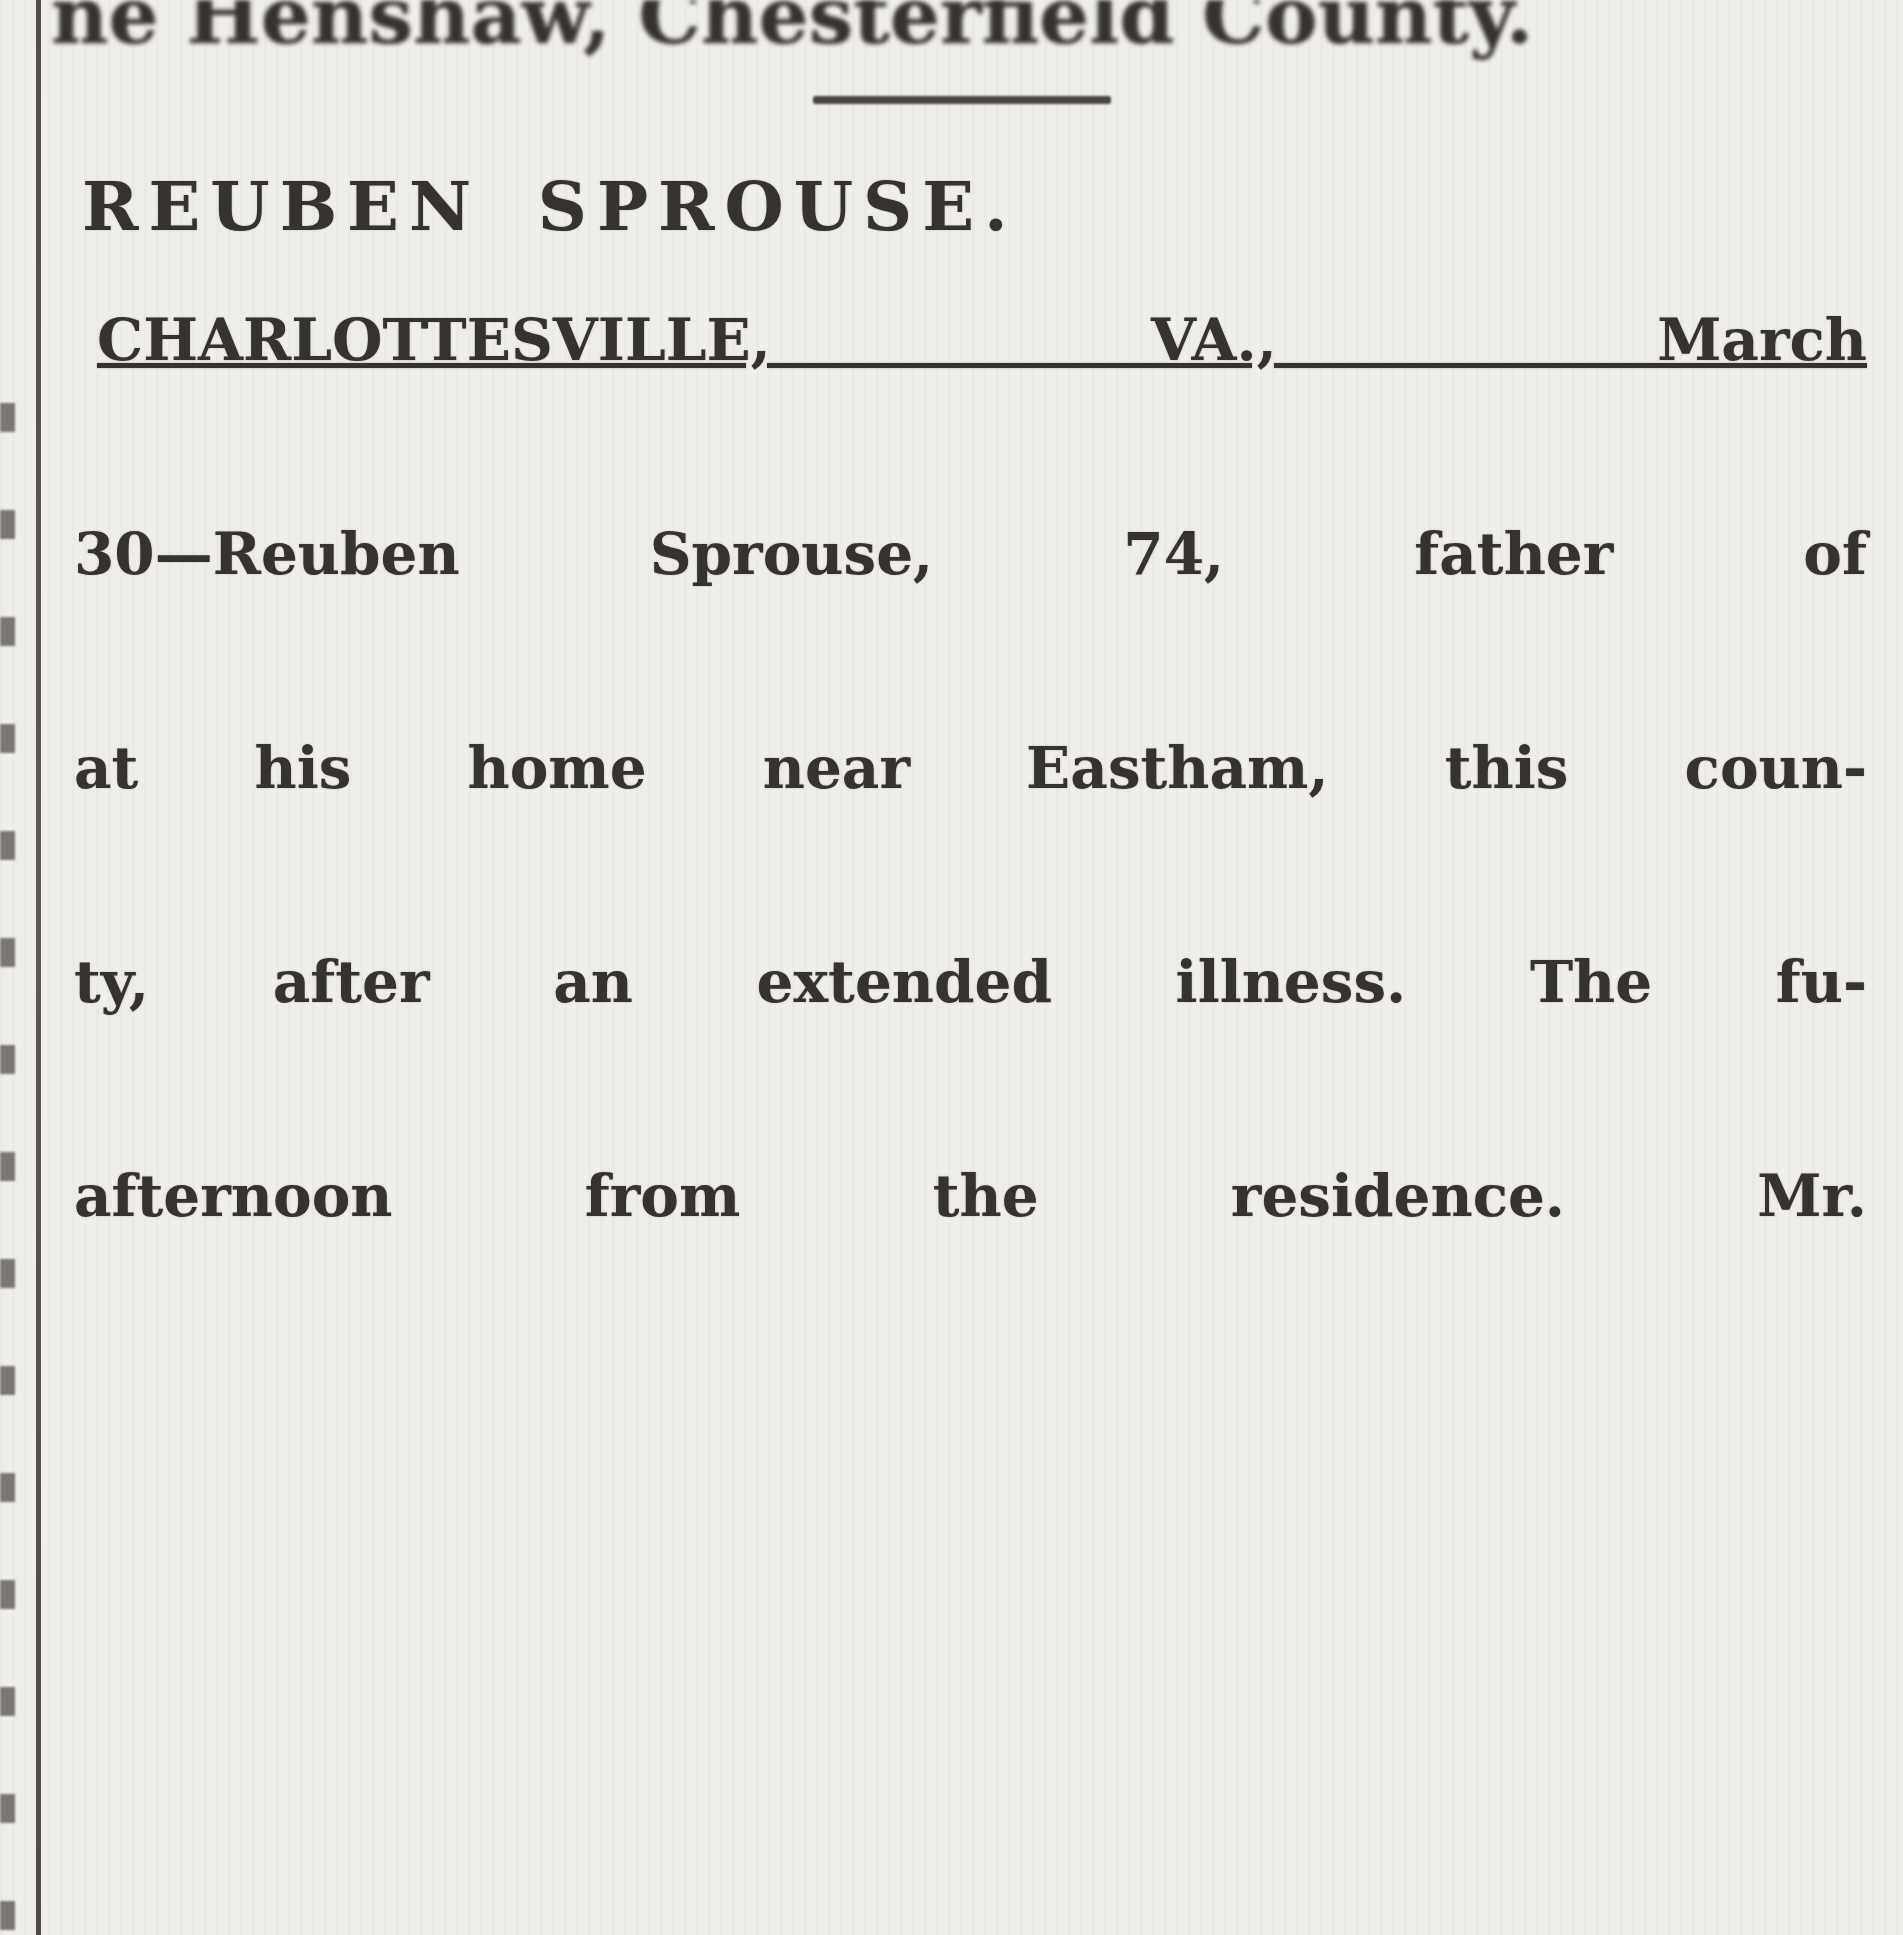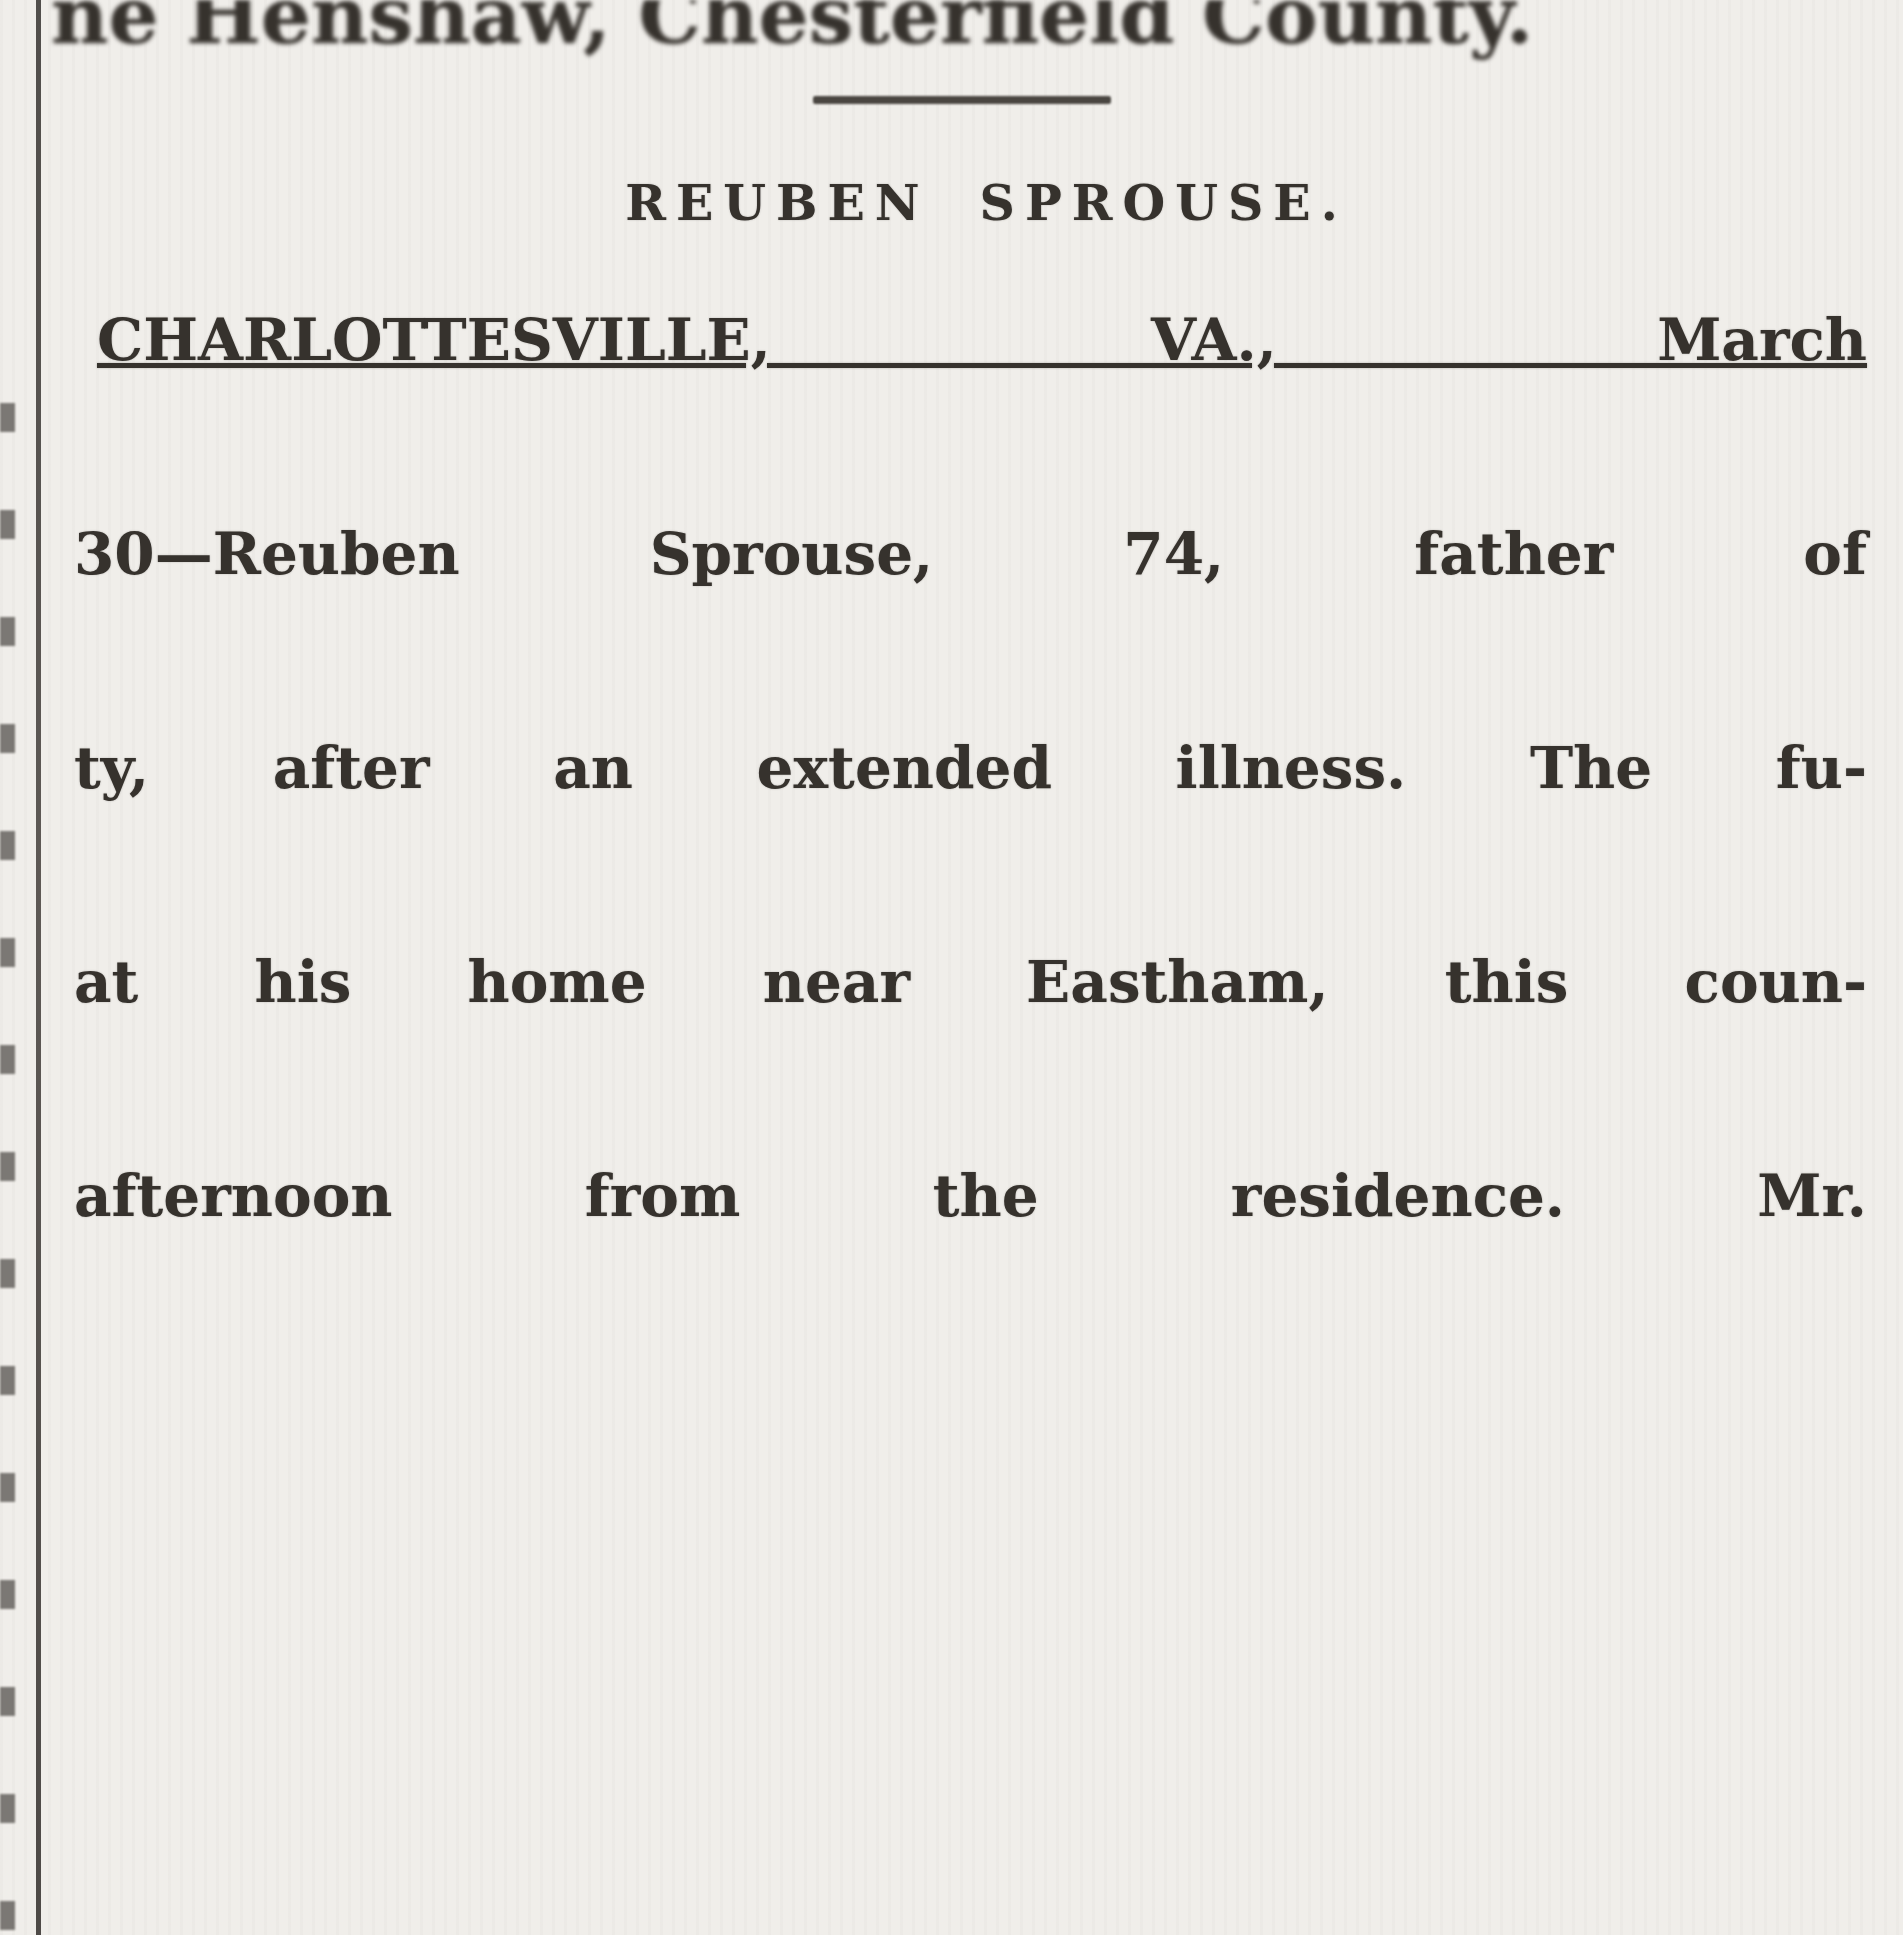--- a/index.html
+++ b/index.html
@@ -93,23 +93,22 @@
     top: 96px;
     left: 739px;
     width: 298px;
     height: 7.7px;
   }
   .headline {
     position: absolute;
     top: 158px;
     left: 0;
     width: 100%;
-    margin: 16px;
-    text-align: center;
-    font-size: 49px;
+    margin: 8px;
+    font-size: 68px;
     font-weight: bold;
     letter-spacing: 10px;
     word-spacing: 23px;
     white-space: nowrap;
   }
   .body-block {
     position: absolute;
     top: 287px;
     left: 0;
     width: 1793px;
@@ -148,20 +147,20 @@
       <div class="cutoff-text">ne Henshaw, Chesterfield County.</div>
     </div>
 
     <div class="rule rule-top"></div>
 
     <h1 class="headline">REUBEN SPROUSE.</h1>
 
     <div class="body-block">
         <div class="line indent">CHARLOTTESVILLE, VA., March</div>
         <div class="line">30—Reuben Sprouse, 74, father of</div>
+        <div class="line">at his home near Eastham, this coun-</div>
         <div class="line">ty, after an extended illness. The fu-</div>
-        <div class="line">at his home near Eastham, this coun-</div>
         <div class="line">afternoon from the residence. Mr.</div>
       </div>
 
   </div>
 </div>
 
 
 </body></html>

